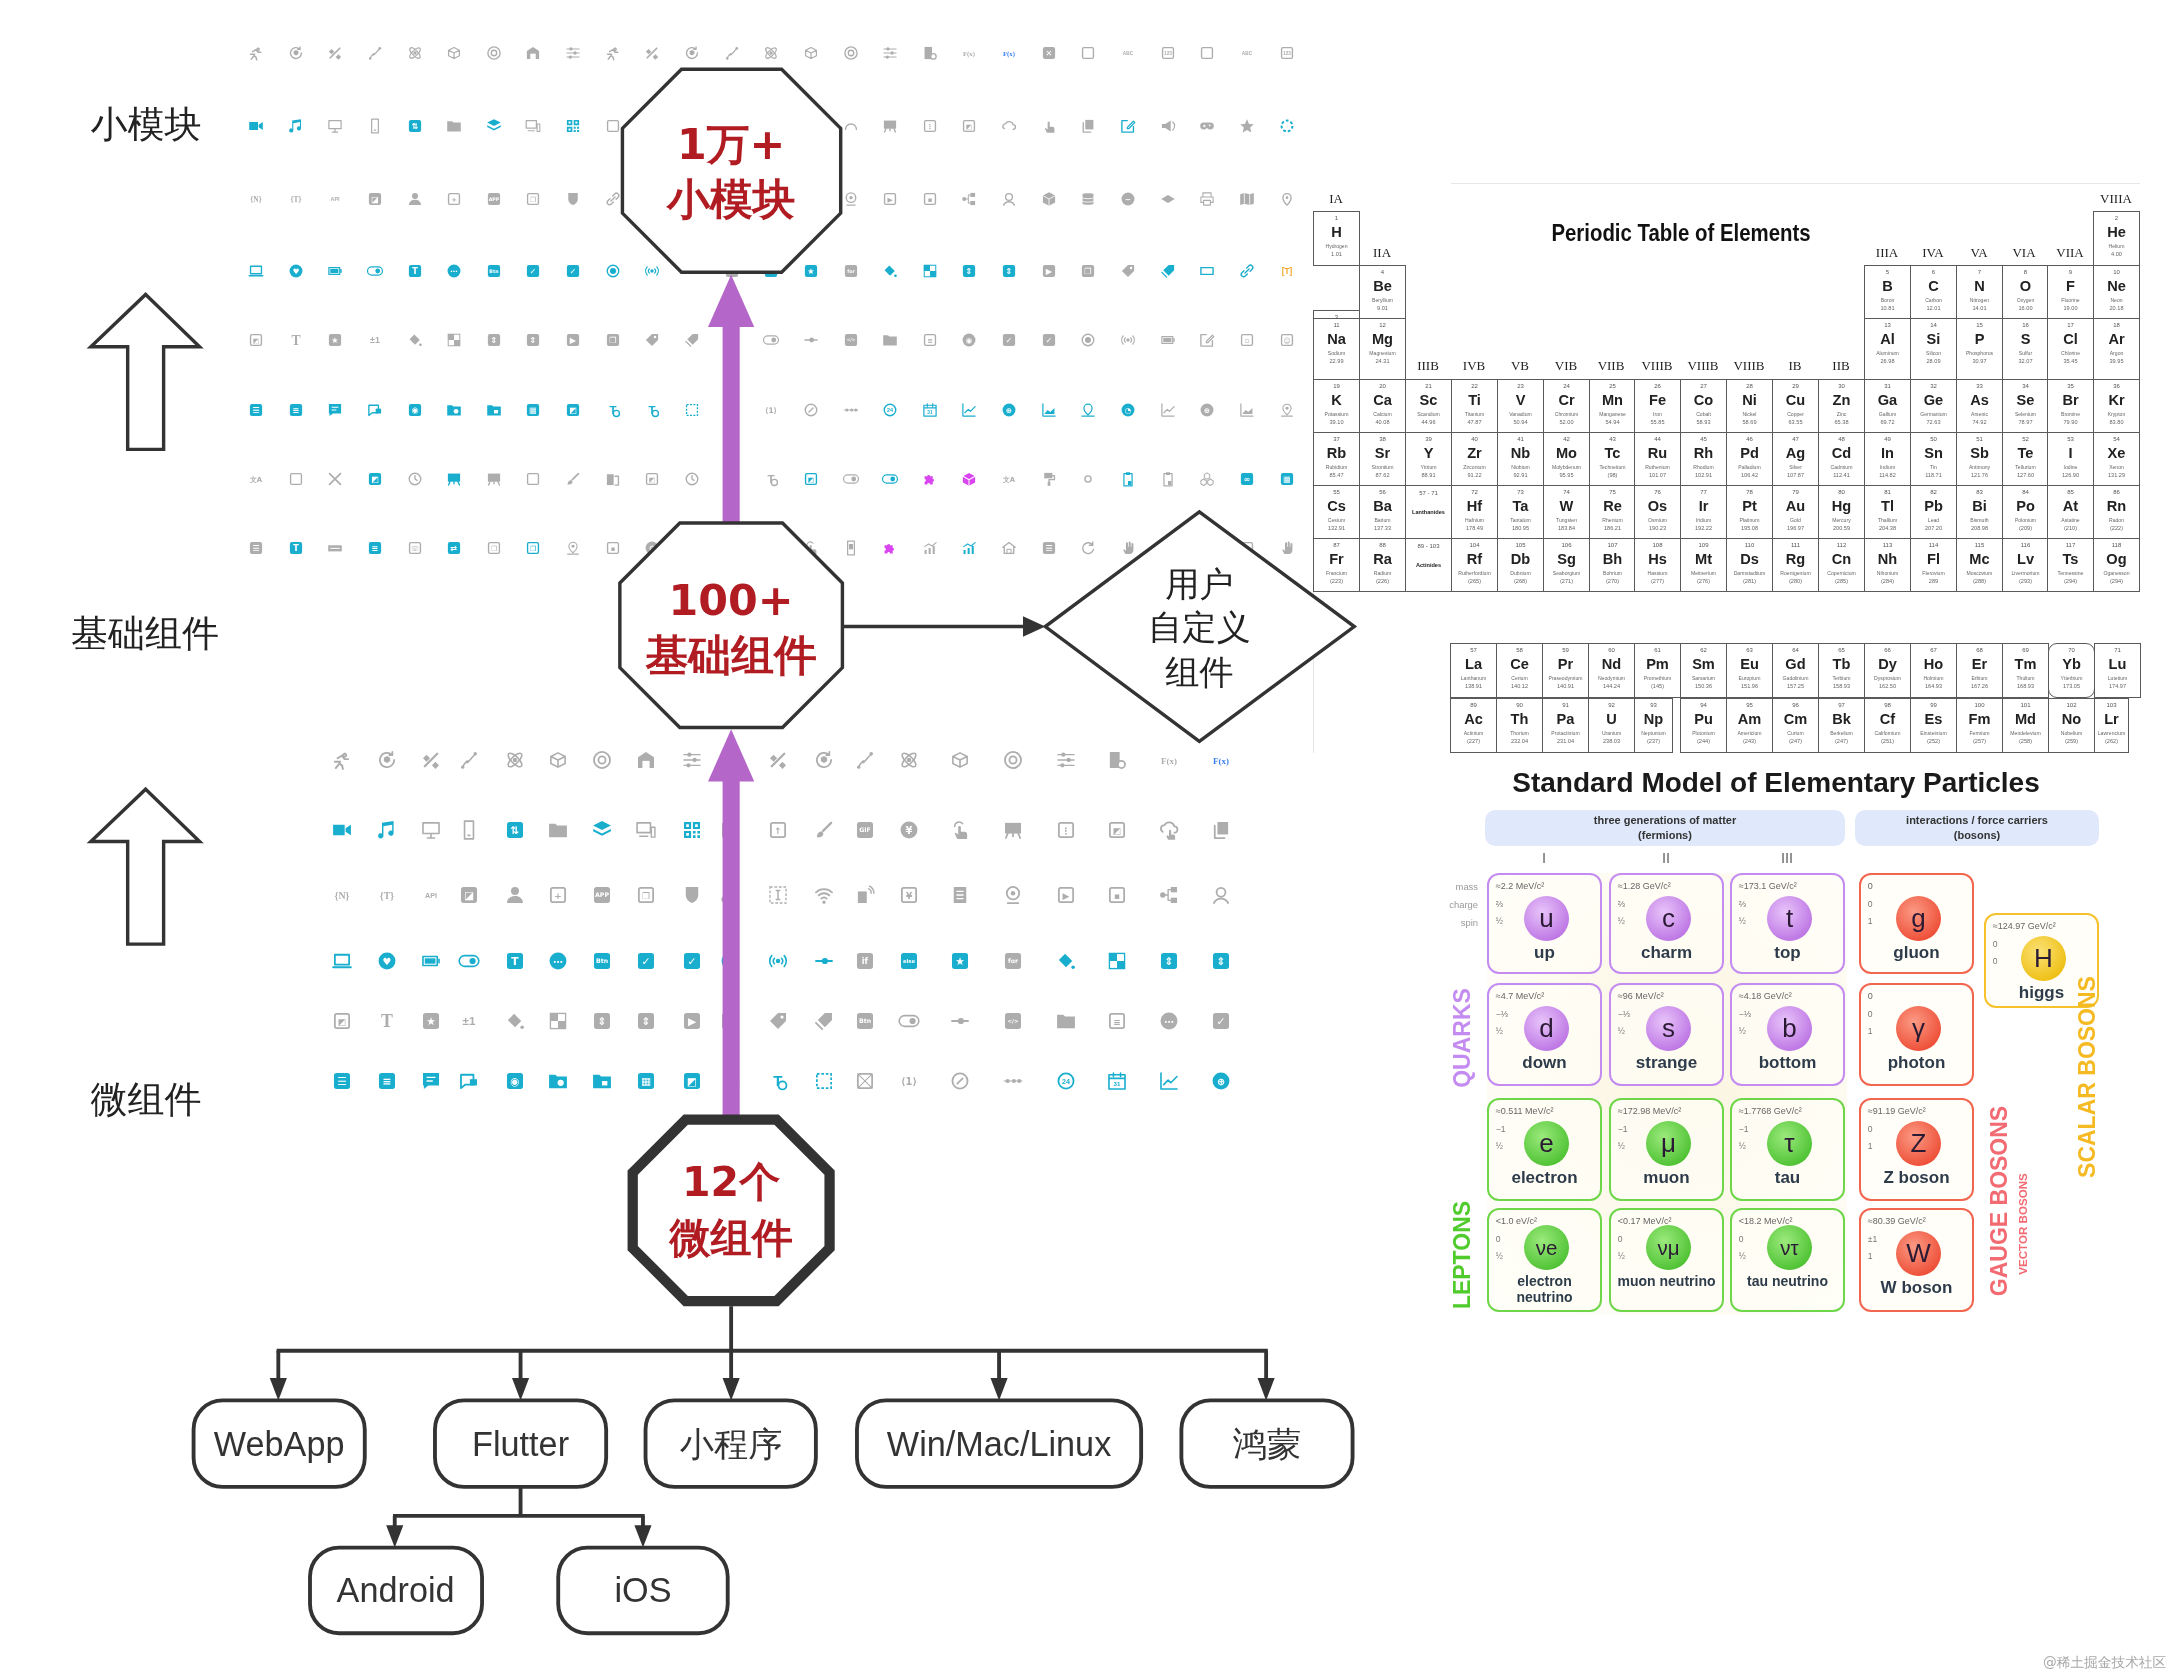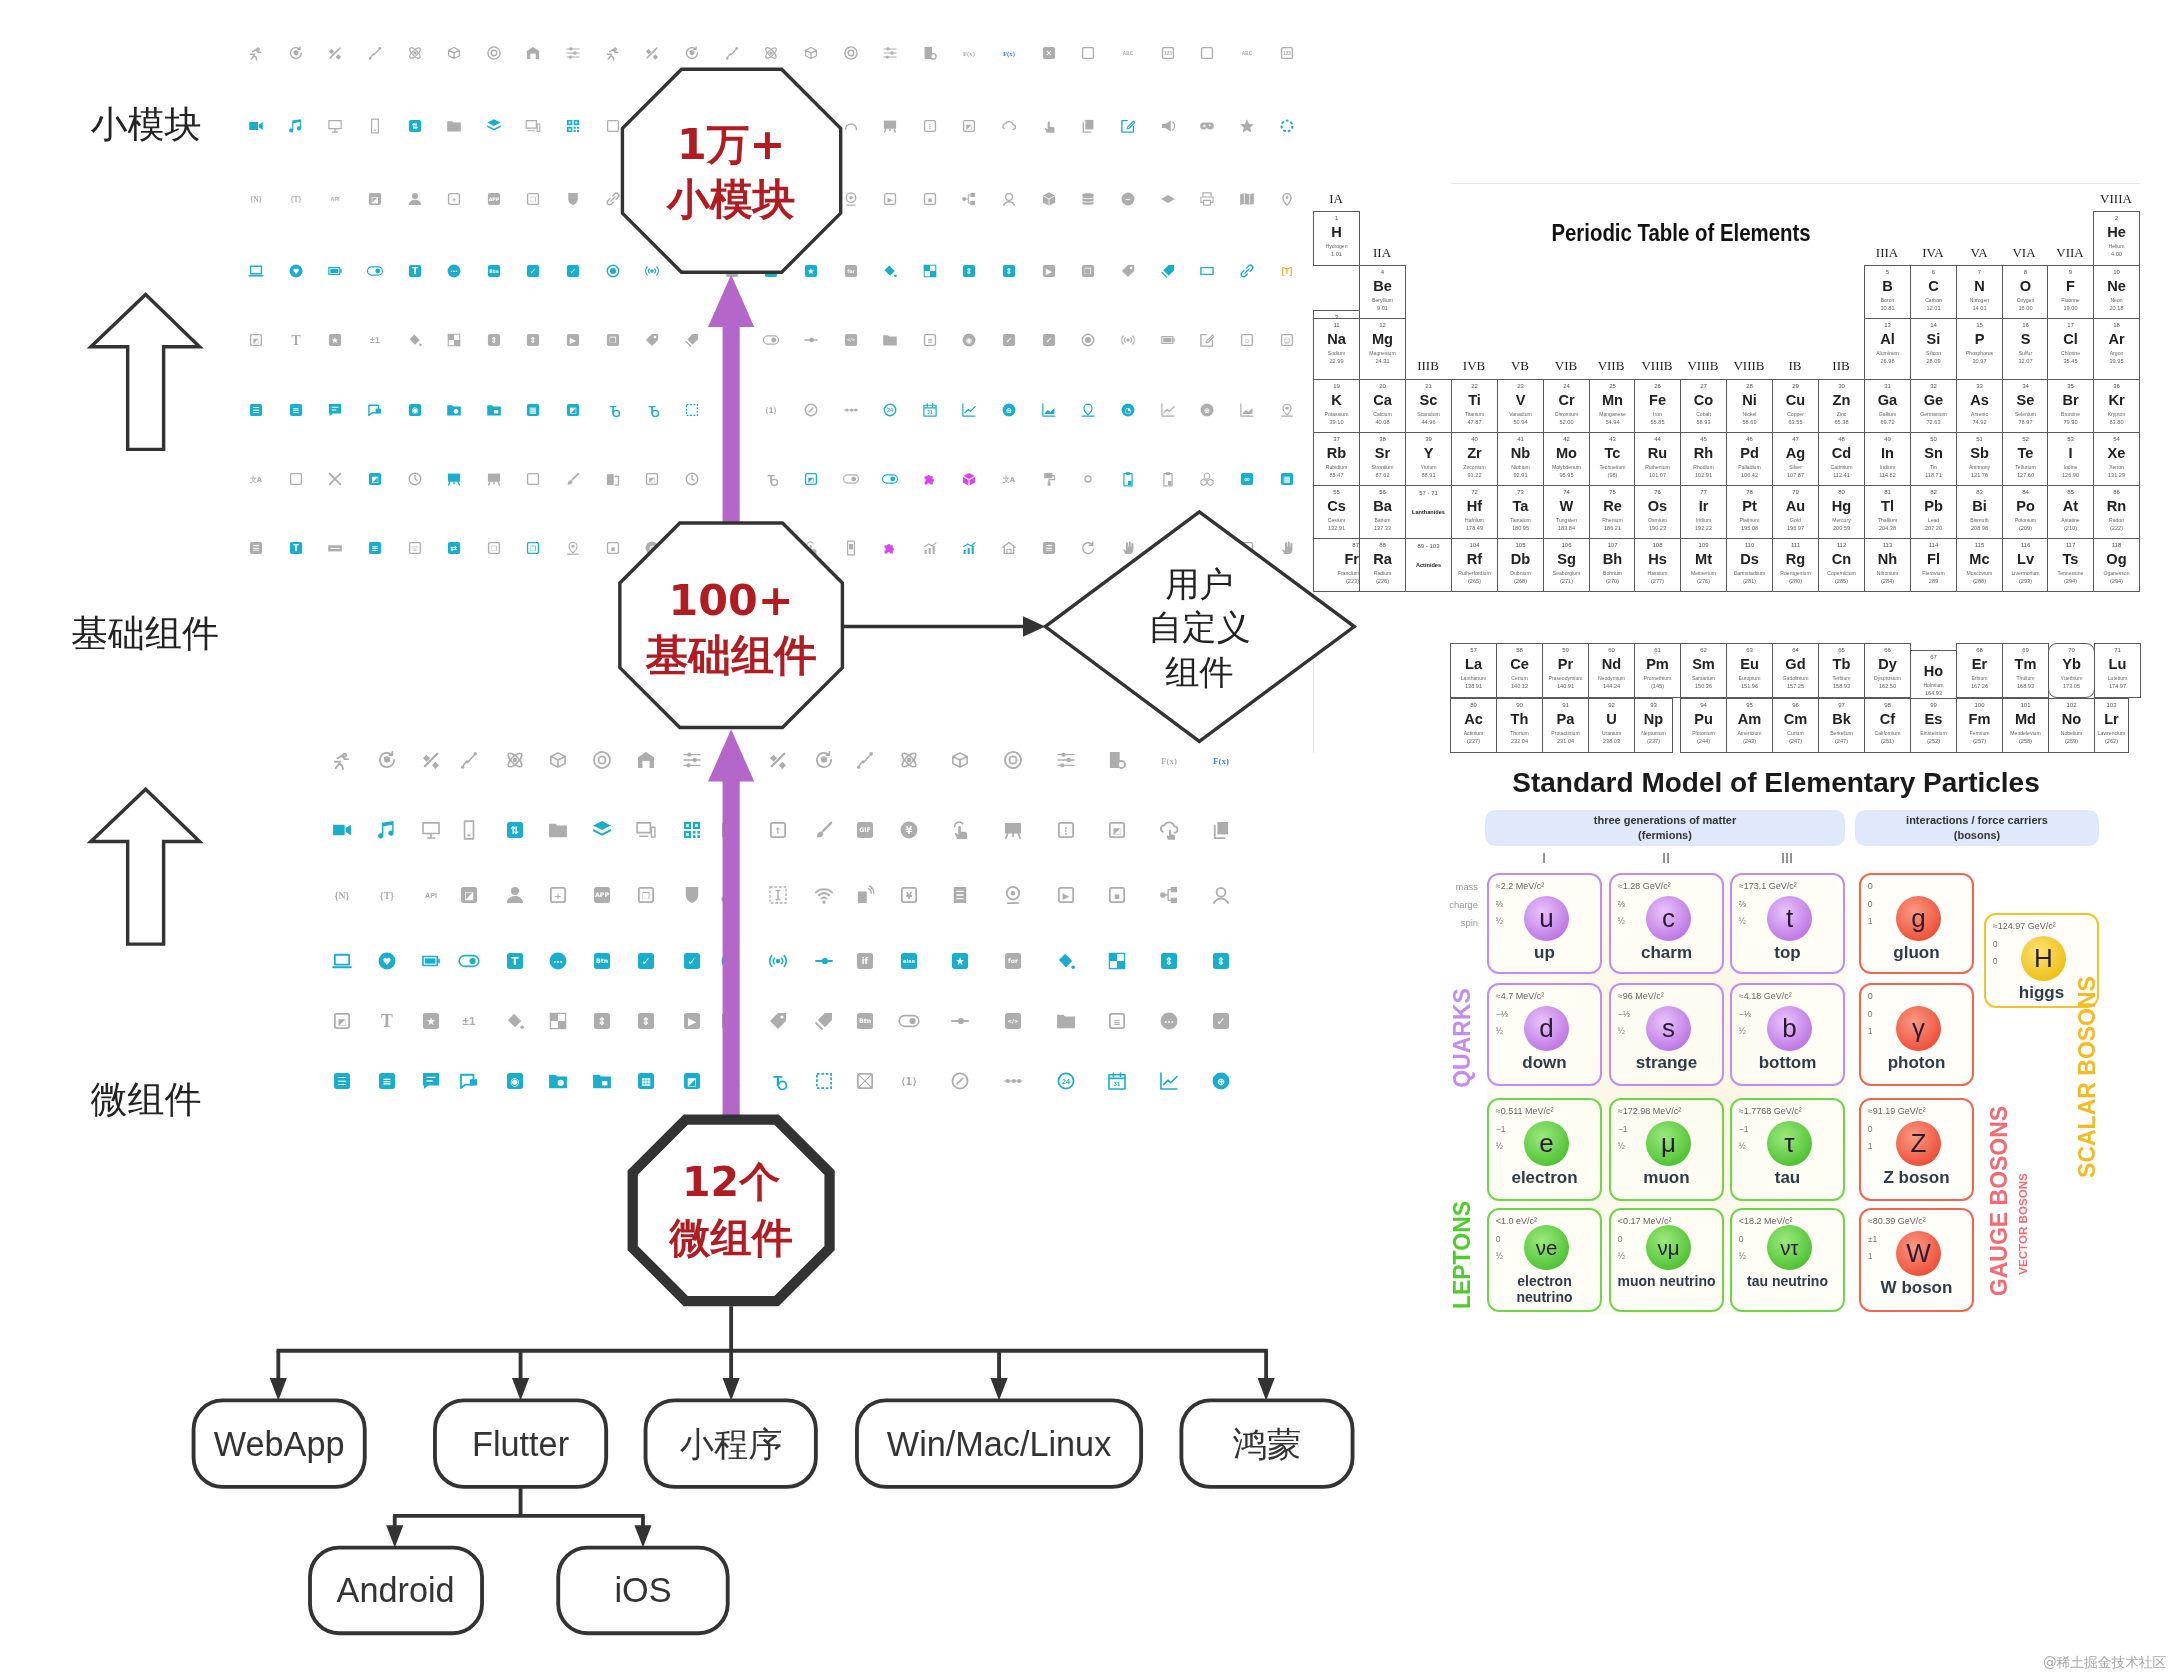--- a/index.html
+++ b/index.html
@@ -2551,21 +2551,21 @@
         <div class="ps">At</div>
         <div class="pn">Astatine</div>
         <div class="pm">(210)</div>
       </div>
       <div class="pt-cell" style="left: 2093px; top: 485px; width: 47px; height: 54px;">
         <div class="pz">86</div>
         <div class="ps">Rn</div>
         <div class="pn">Radon</div>
         <div class="pm">(222)</div>
       </div>
-      <div class="pt-cell" style="left: 1313px; top: 538px; width: 47px; height: 54px; text-align: right;">
+      <div class="pt-cell" style="left: 1313px; top: 538px; width: 47px; height: 54px;">
         <div class="pz">87</div>
         <div class="ps">Fr</div>
         <div class="pn">Francium</div>
         <div class="pm">(223)</div>
       </div>
       <div class="pt-cell" style="left: 1359px; top: 538px; width: 47px; height: 54px;">
         <div class="pz">88</div>
         <div class="ps">Ra</div>
         <div class="pn">Radium</div>
         <div class="pm">(226)</div>
@@ -2721,21 +2721,21 @@
         <div class="ps">Tb</div>
         <div class="pn">Terbium</div>
         <div class="pm">158.93</div>
       </div>
       <div class="pt-cell" style="left: 1864px; top: 643px; width: 47px; height: 55px;">
         <div class="pz">66</div>
         <div class="ps">Dy</div>
         <div class="pn">Dysprosium</div>
         <div class="pm">162.50</div>
       </div>
-      <div class="pt-cell" style="left: 1910px; top: 643px; width: 47px; height: 55px; margin-top: 7px;">
+      <div class="pt-cell" style="left: 1910px; top: 643px; width: 47px; height: 55px;">
         <div class="pz">67</div>
         <div class="ps">Ho</div>
         <div class="pn">Holmium</div>
         <div class="pm">164.93</div>
       </div>
       <div class="pt-cell" style="left: 1956px; top: 643px; width: 47px; height: 55px;">
         <div class="pz">68</div>
         <div class="ps">Er</div>
         <div class="pn">Erbium</div>
         <div class="pm">167.26</div>

